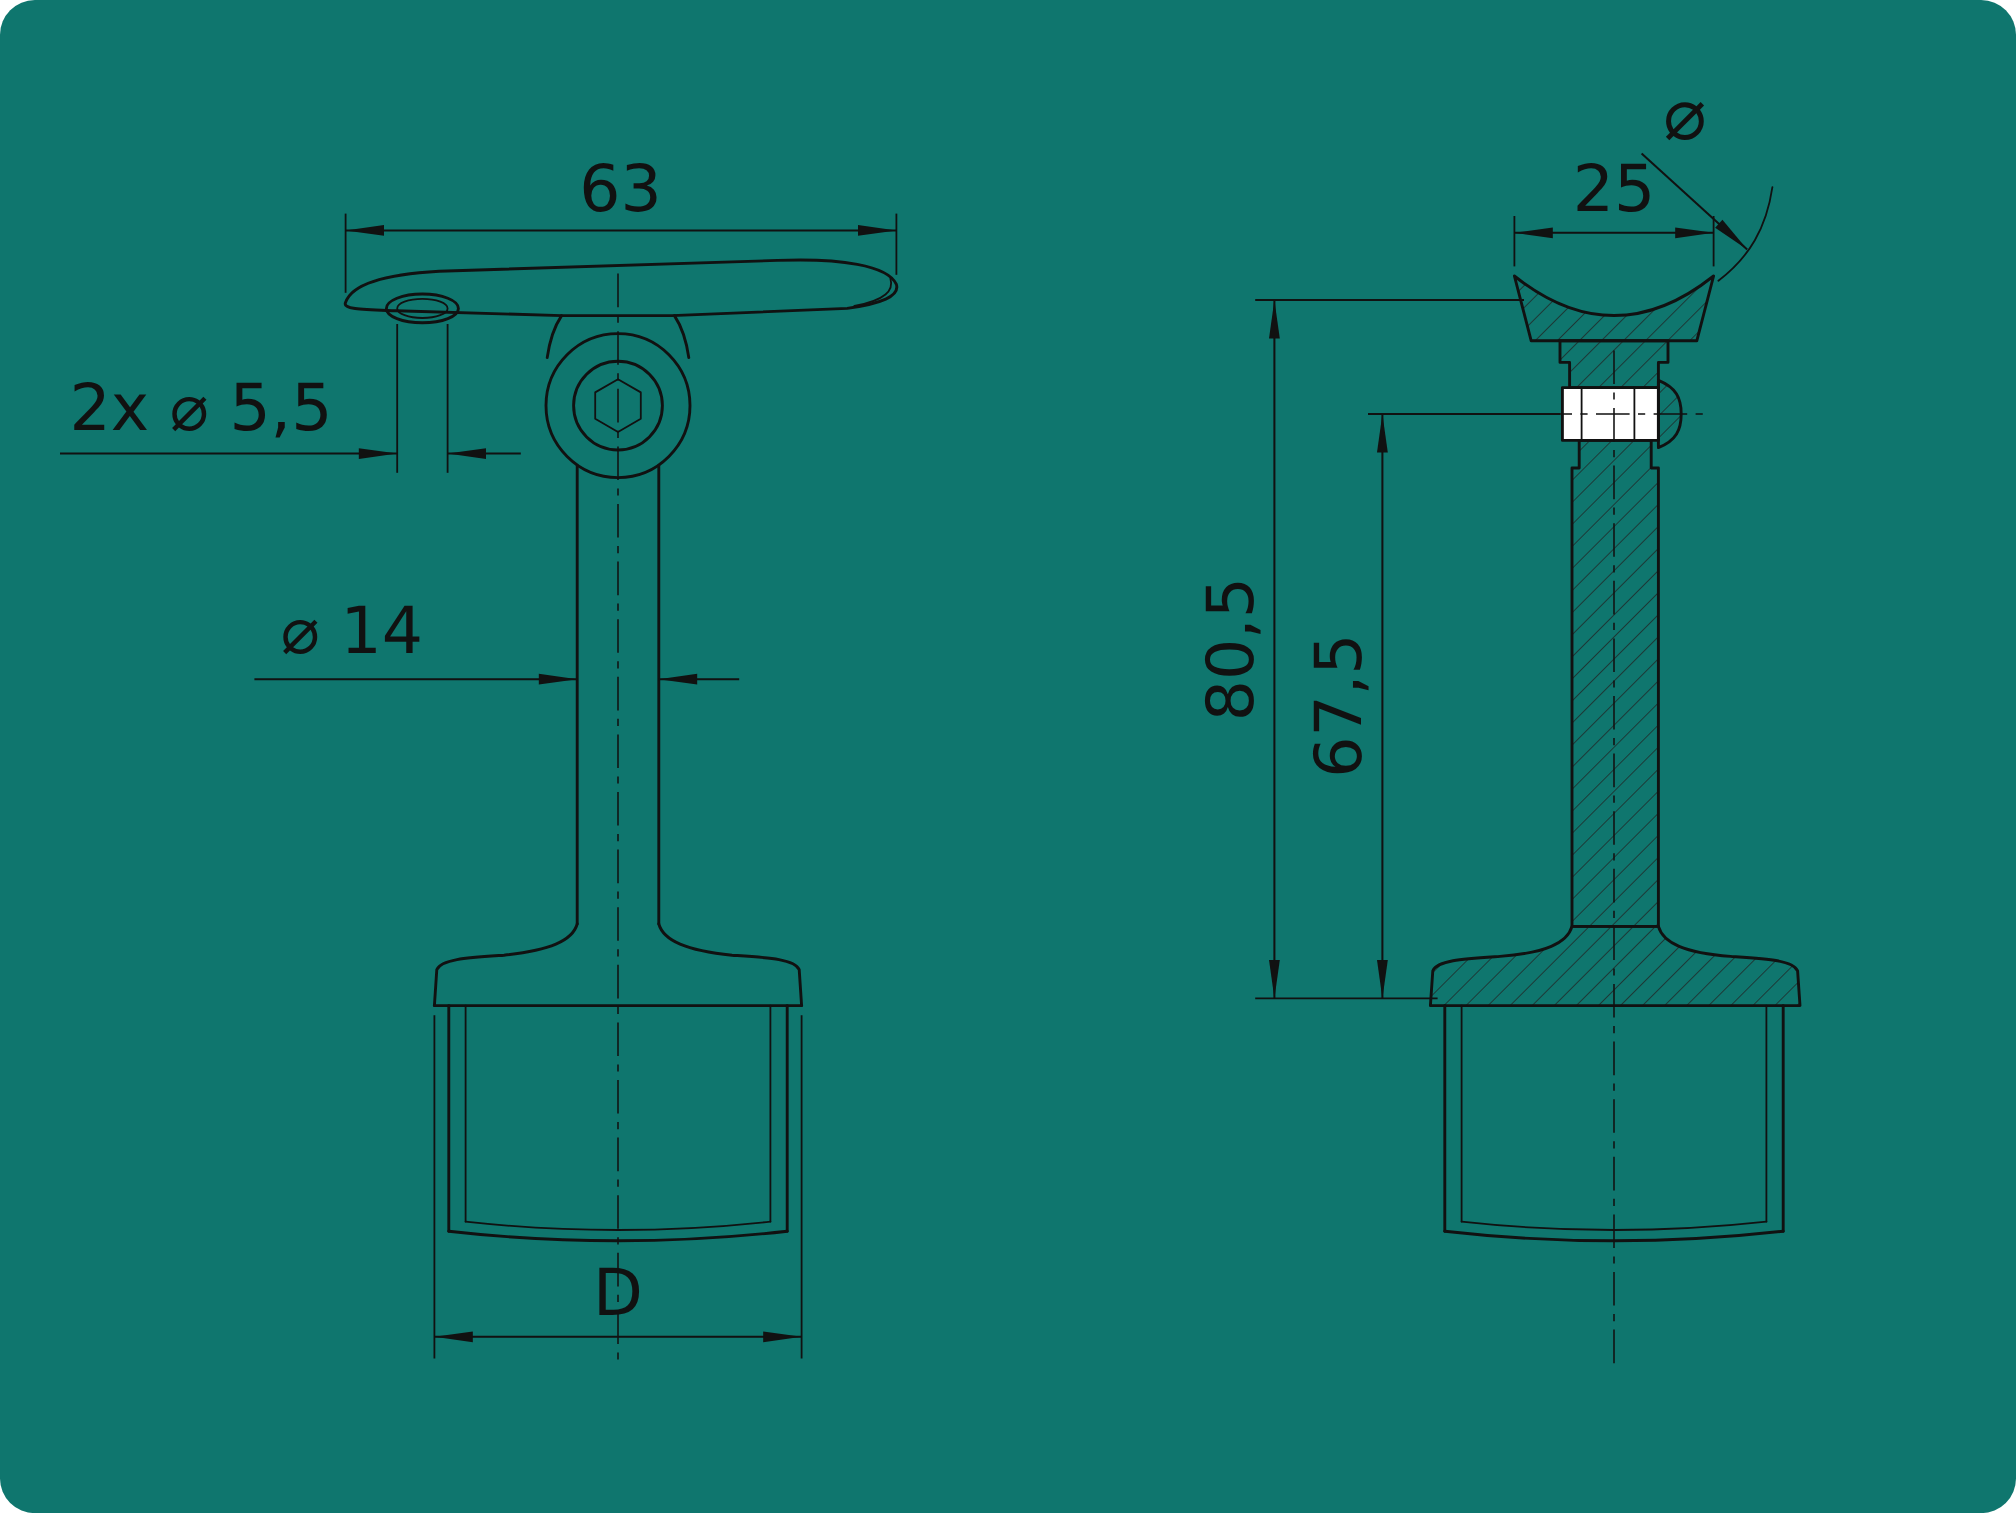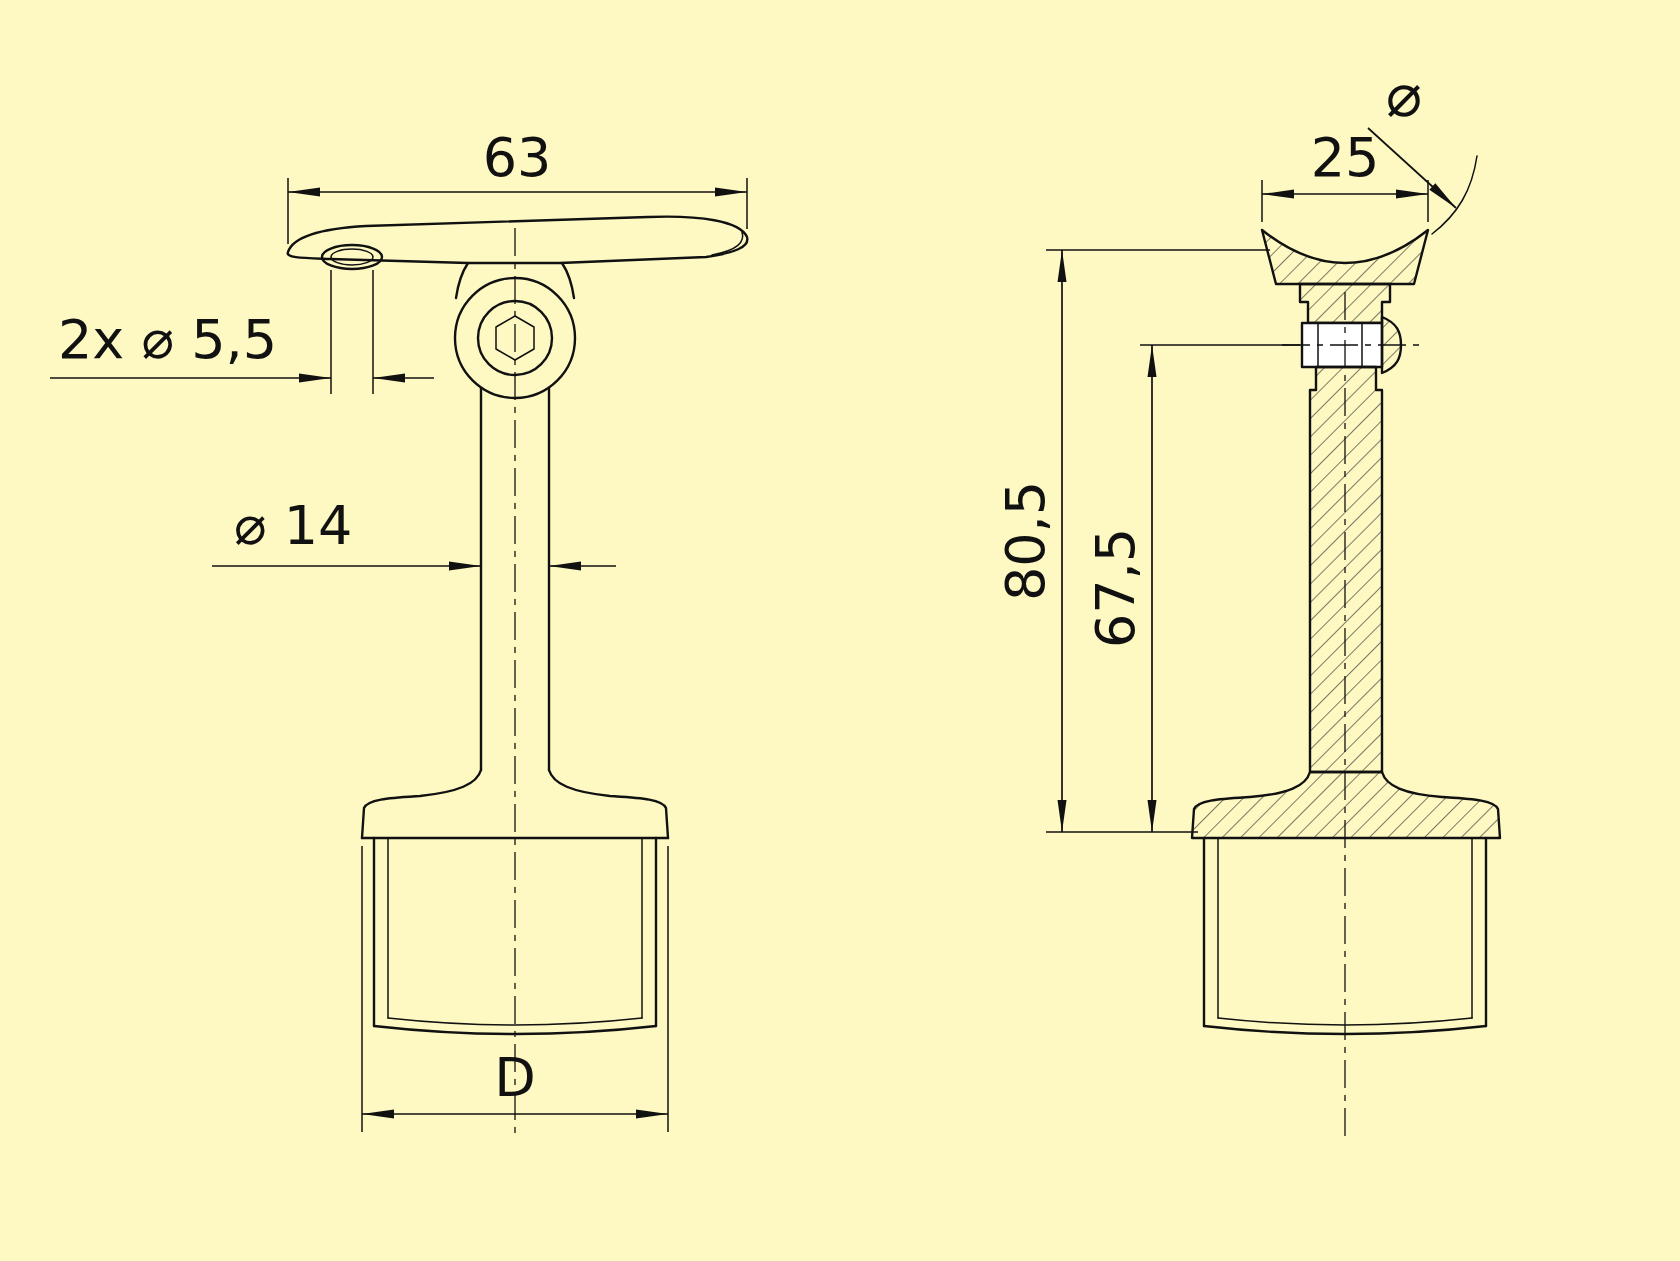--- a/index.html
+++ b/index.html
@@ -1,16 +1,16 @@
 <!DOCTYPE html>
 <html><head>
 <meta charset="utf-8">
 <style>
   html,body { margin:0; padding:0; background:#ffffff; }
-  .canvas { width:1680px; height:1261px; background:#fef9c3; position:relative; overflow:hidden; }
+  .canvas { width:1680px; height:1261px; background:#0f766e; position:relative; overflow:hidden;border-radius:29px; }
   svg { display:block; }
   .ln  { fill:none; stroke:#111111; stroke-width:2.4; stroke-linejoin:round; stroke-linecap:round; }
   .thin{ stroke-width:1.5; }
   .lnS { stroke:#111111; stroke-width:2.4; stroke-linejoin:round; }
   .ext { fill:none; stroke:#111111; stroke-width:1.5; }
   .dim { fill:none; stroke:#111111; stroke-width:1.7; }
   .cl  { fill:none; stroke:#111111; stroke-width:1.3; stroke-dasharray:28 7 6 7; }
   .t   { font-family:"DejaVu Sans", sans-serif; font-size:54px; fill:#111111; }
   .tbig{ font-family:"DejaVu Sans", sans-serif; font-size:60px; fill:#111111; }
 </style>

